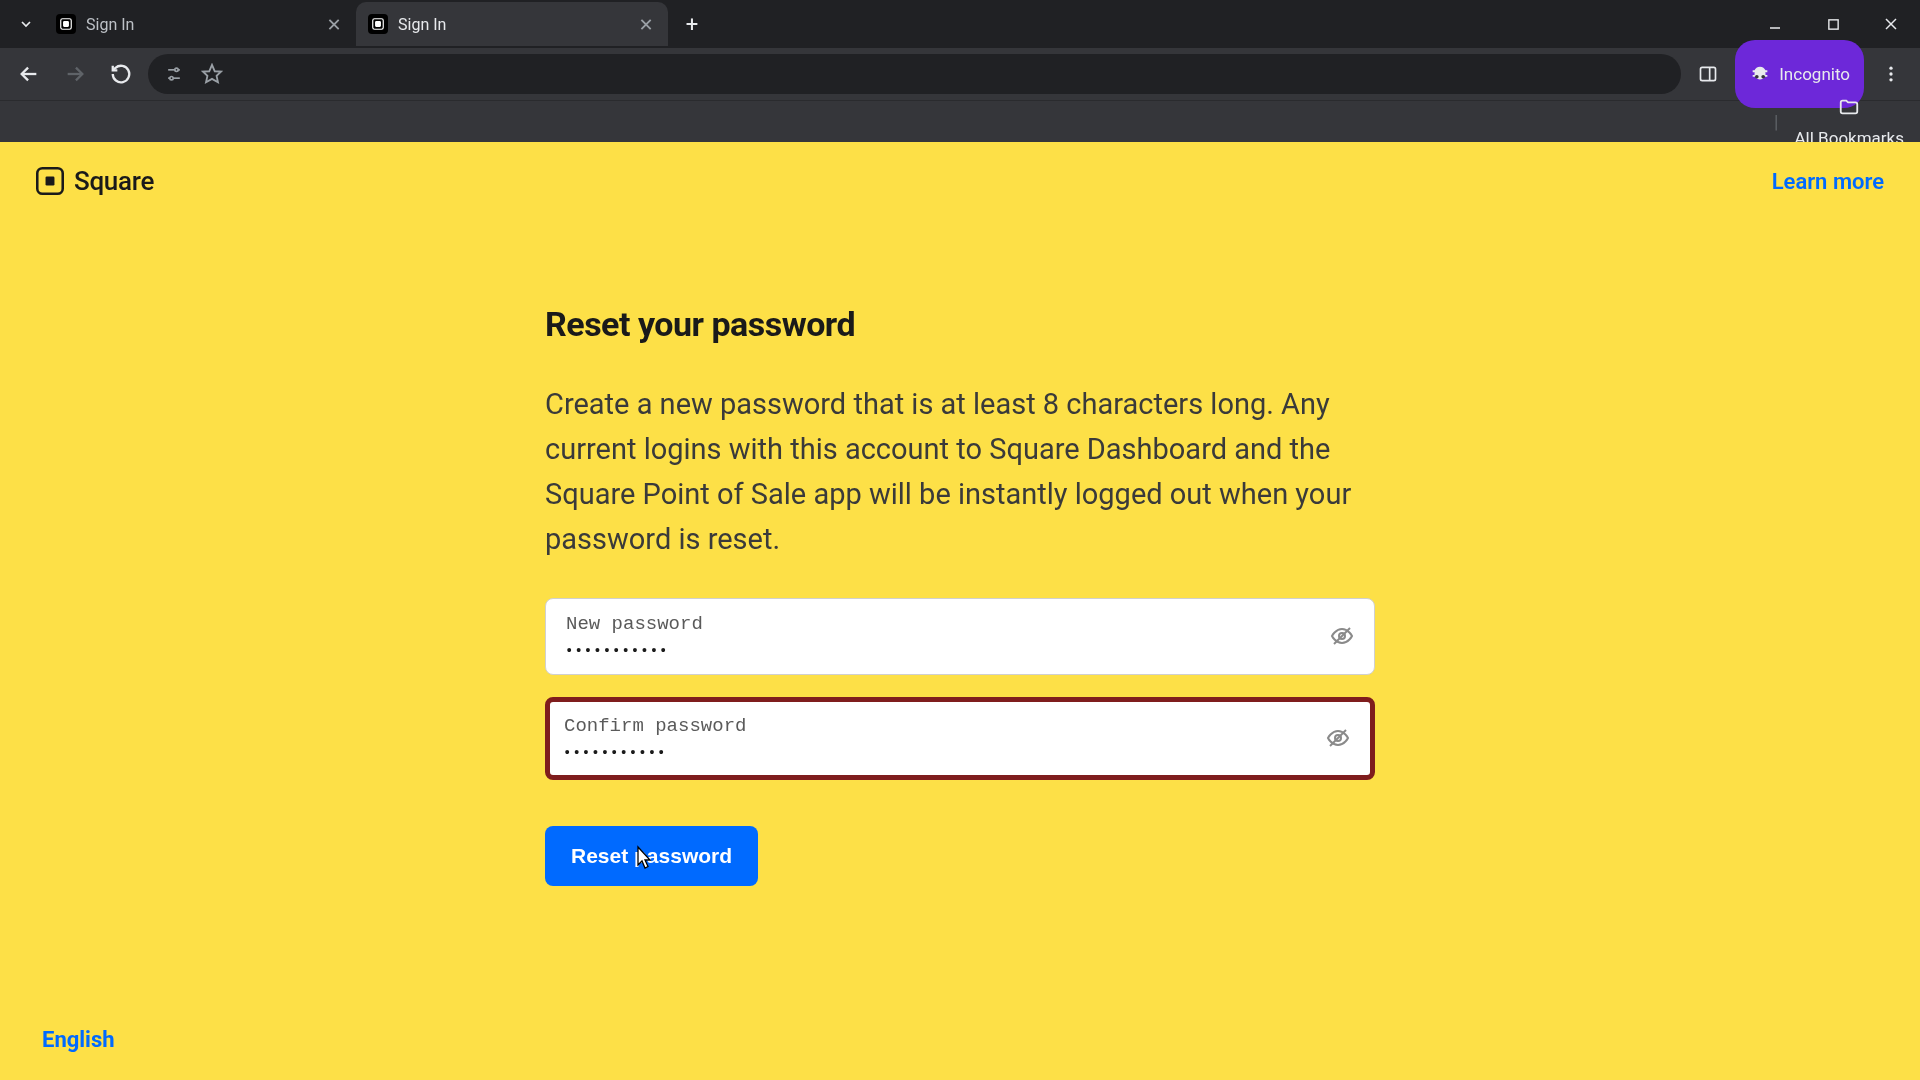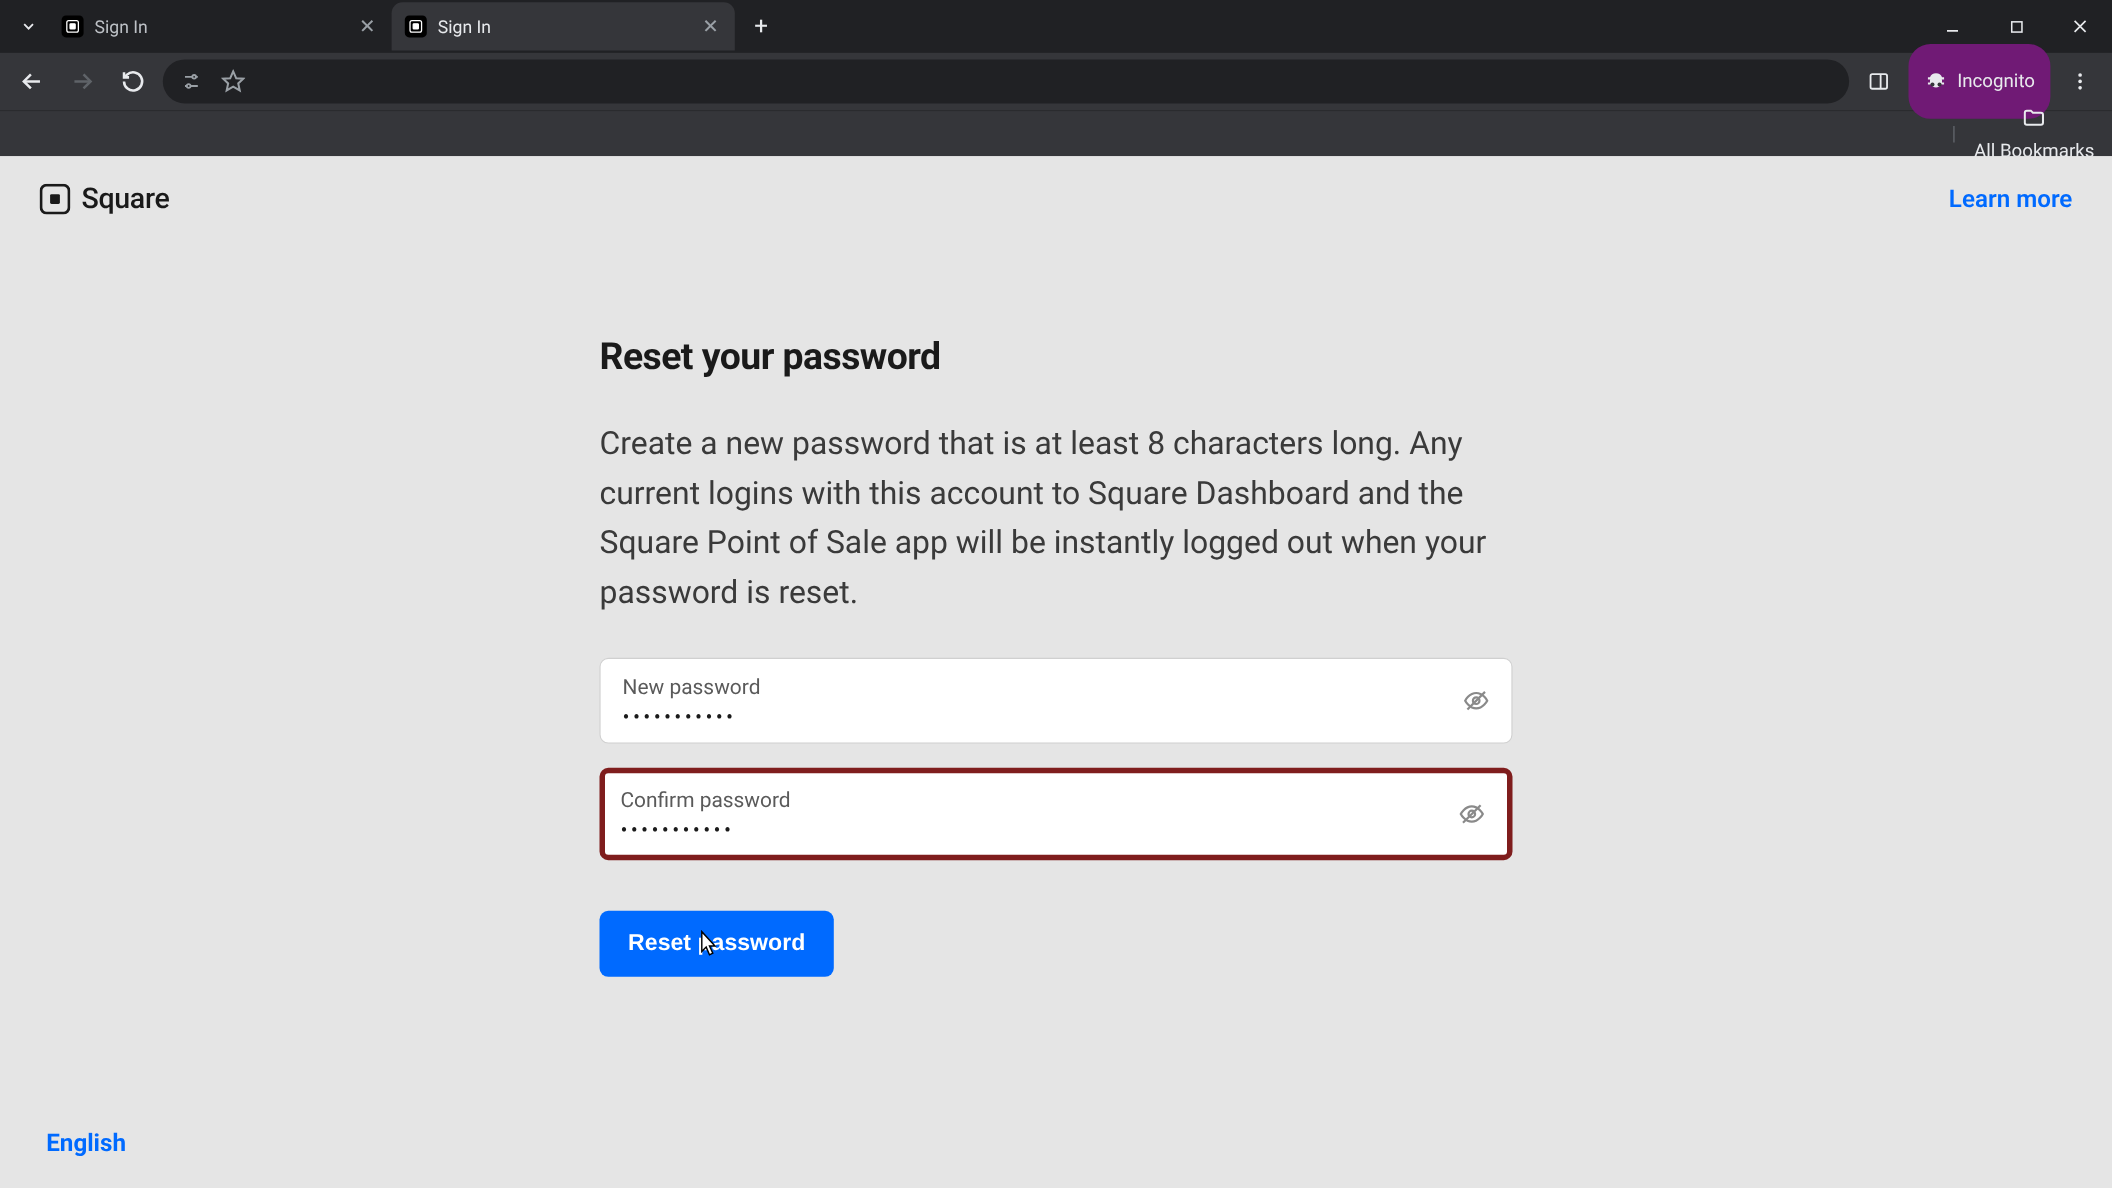--- a/index.html
+++ b/index.html
@@ -20,42 +20,42 @@
     .window-controls { margin-left: auto; display: flex; }
     .win-ctrl { width: 58px; height: 48px; display: flex; align-items: center; justify-content: center; cursor: pointer; color: #e8eaed; }
     
     .toolbar { display: flex; align-items: center; height: 52px; padding: 0 10px; gap: 8px; background: #35363a; }
     .nav-btn { width: 38px; height: 38px; display: flex; align-items: center; justify-content: center; border-radius: 50%; cursor: pointer; color: #e8eaed; }
     .nav-btn.disabled { color: #5f6368; cursor: default; }
     .omnibox { flex: 1; display: flex; align-items: center; background: #202124; border-radius: 24px; height: 40px; padding: 0 16px; gap: 14px; color: #e8eaed; }
     .site-chip { display: flex; align-items: center; gap: 6px; color: #9aa0a6; }
     .url-text { flex: 1; font-size: 18px; color: #e8eaed; white-space: nowrap; overflow: hidden; }
     .omnibox-action { width: 28px; height: 28px; display: flex; align-items: center; justify-content: center; cursor: pointer; color: #9aa0a6; }
-    .incognito-chip { display: flex; align-items: center; gap: 8px; padding: 23px 14px; border-radius: 20px; background: #701a75; color: #e8eaed; font-size: 17px; cursor: pointer; }
+    .incognito-chip { display: flex; align-items: center; gap: 8px; padding: 23px 14px; border-radius: 20px; background: #6d28d9; color: #e8eaed; font-size: 17px; cursor: pointer; }
     .menu-btn { width: 38px; height: 38px; display: flex; align-items: center; justify-content: center; cursor: pointer; color: #e8eaed; }
     
     .bookmarks-bar { display: flex; align-items: center; justify-content: flex-end; height: 42px; padding: 0 16px; background: #35363a; border-top: 1px solid #2a2b2e; }
     .bookmarks-sep { color: #5f6368; margin-right: 16px; font-size: 18px; }
     .all-bookmarks { display: flex; align-items: center; gap: 10px; color: #e8eaed; font-size: 17px; cursor: pointer; flex-direction: column; }
     
     
-    .page { background: #e5e5e5; height: calc(1080px - 48px - 52px - 42px); position: relative; }
+    .page { background: #fde047; height: calc(1080px - 48px - 52px - 42px); position: relative; }
     .page-header { display: flex; align-items: center; justify-content: space-between; padding: 24px 36px 18px 36px; }
     .square-brand { display: flex; align-items: center; gap: 10px; }
     .square-logo { width: 28px; height: 28px; }
     .square-text { font-size: 26px; font-weight: 500; color: #1a1a1a; letter-spacing: -0.3px; }
     .learn-more { color: #006aff; font-size: 22px; font-weight: 600; text-decoration: none; cursor: pointer; }
     
     .content { width: 830px; margin: 90px auto 0; }
     .heading { font-size: 34px; font-weight: 700; color: #1a1a1a; letter-spacing: -0.5px; margin-bottom: 38px; }
     .body-text { font-size: 29px; line-height: 1.55; color: #3a3a3a; margin-bottom: 36px; }
     
     .field { position: relative; border: 1px solid #d0d0d0; border-radius: 8px; padding: 14px 20px 12px 20px; margin-bottom: 22px; background: #fff; }
     .field.focused { border: 5px solid #7f1d1d; padding: 13px 19px 11px 14px; }
-    .field-label { display: block; font-size: 19px; color: #5a5a5a; margin-bottom: 4px; }
+    .field-label { display: block; font-size: 19px; color: #5a5a5a; margin-bottom: 4px; font-family: Liberation Mono, monospace; }
     .field-row { display: flex; align-items: center; }
     .field-input { flex: 1; border: none; outline: none; font-size: 19px; letter-spacing: 3px; color: #1a1a1a; background: transparent; font-family: inherit; }
     .eye-toggle { width: 28px; height: 28px; display: flex; align-items: center; justify-content: center; cursor: pointer; color: #8a8a8a; position: absolute; right: 18px; top: 50%; transform: translateY(-50%); }
     
     .submit-btn { background: #006aff; color: #fff; border: none; border-radius: 8px; padding: 18px 26px; font-size: 21px; font-weight: 700; cursor: pointer; margin-top: 24px; }
     
     .lang-footer { position: absolute; bottom: 28px; left: 42px; color: #006aff; font-size: 22px; font-weight: 700; cursor: pointer; }
     
     .cursor-img { position: absolute; left: 631px; top: 703px; width: 24px; height: 28px; pointer-events: none; z-index: 999; }
   </style>

